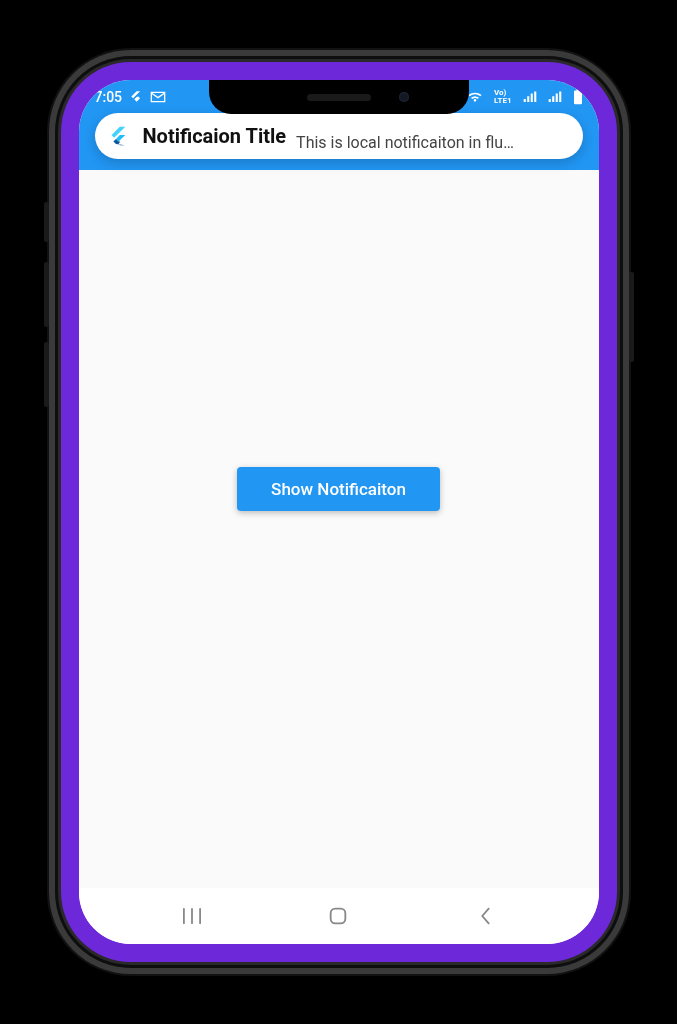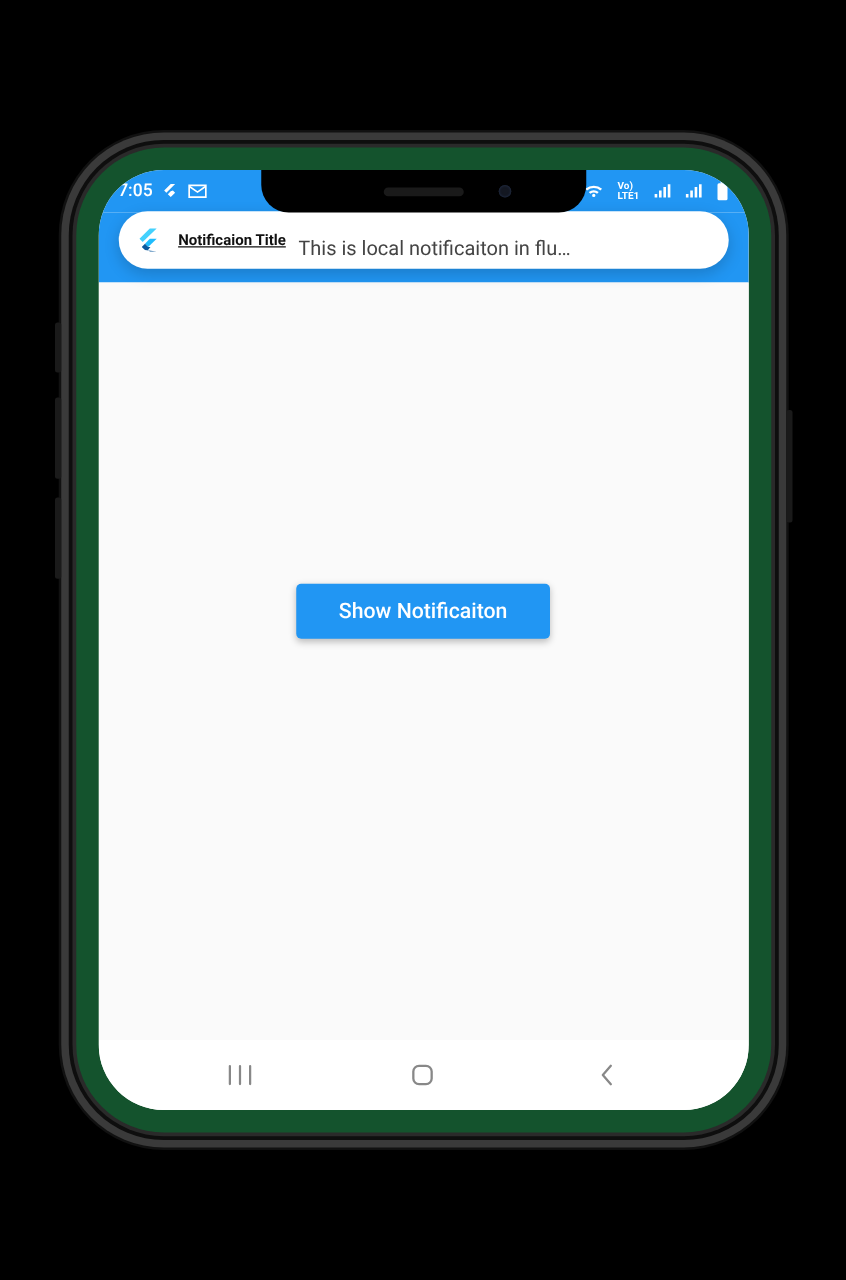--- a/index.html
+++ b/index.html
@@ -6,22 +6,22 @@
     body {
       width: 677px; height: 1024px;
       background: #000;
       font-family: -apple-system, BlinkMacSystemFont, "Segoe UI", Roboto, Arial, sans-serif;
       display: flex; align-items: center; justify-content: center;
       overflow: hidden;
     }
 
     
     .phone {
-      width: 556px; height: 788px;
-      background: #14532d;
+      width: 556px; height: 900px;
+      background: #6d28d9;
       border-radius: 70px;
       position: relative;
       box-shadow:
         0 0 0 3px #2a2a2a,
         0 0 0 6px #0e0e0e,
         0 0 0 12px #3a3a3a,
         0 0 0 14px #111,
         0 30px 60px rgba(0,0,0,.5);
     }
     
@@ -90,21 +90,21 @@
       gap: 10px;
       overflow: hidden;
       z-index: 20;
     }
     .headsup-icon {
       width: 30px; height: 30px; border-radius: 50%;
       background: transparent;
       display: flex; align-items: center; justify-content: center;
       flex-shrink: 0;
     }
-    .headsup-title { font-weight: 700; color: #111; font-size: 12px; white-space: nowrap; text-decoration: underline; }
+    .headsup-title { font-weight: 700; color: #111; font-size: 20px; white-space: nowrap; }
     .headsup-body { color: #444; font-size: 16px; white-space: nowrap; overflow: hidden; text-overflow: ellipsis; flex: 1; min-width: 0; margin-top: 12px; }
 
     .content {
       position: absolute;
       top: 90px; left: 0; right: 0; bottom: 56px;
       display: flex; align-items: center; justify-content: center;
       background: #FAFAFA;
     }
     .primary-btn {
       background: #2196F3;

